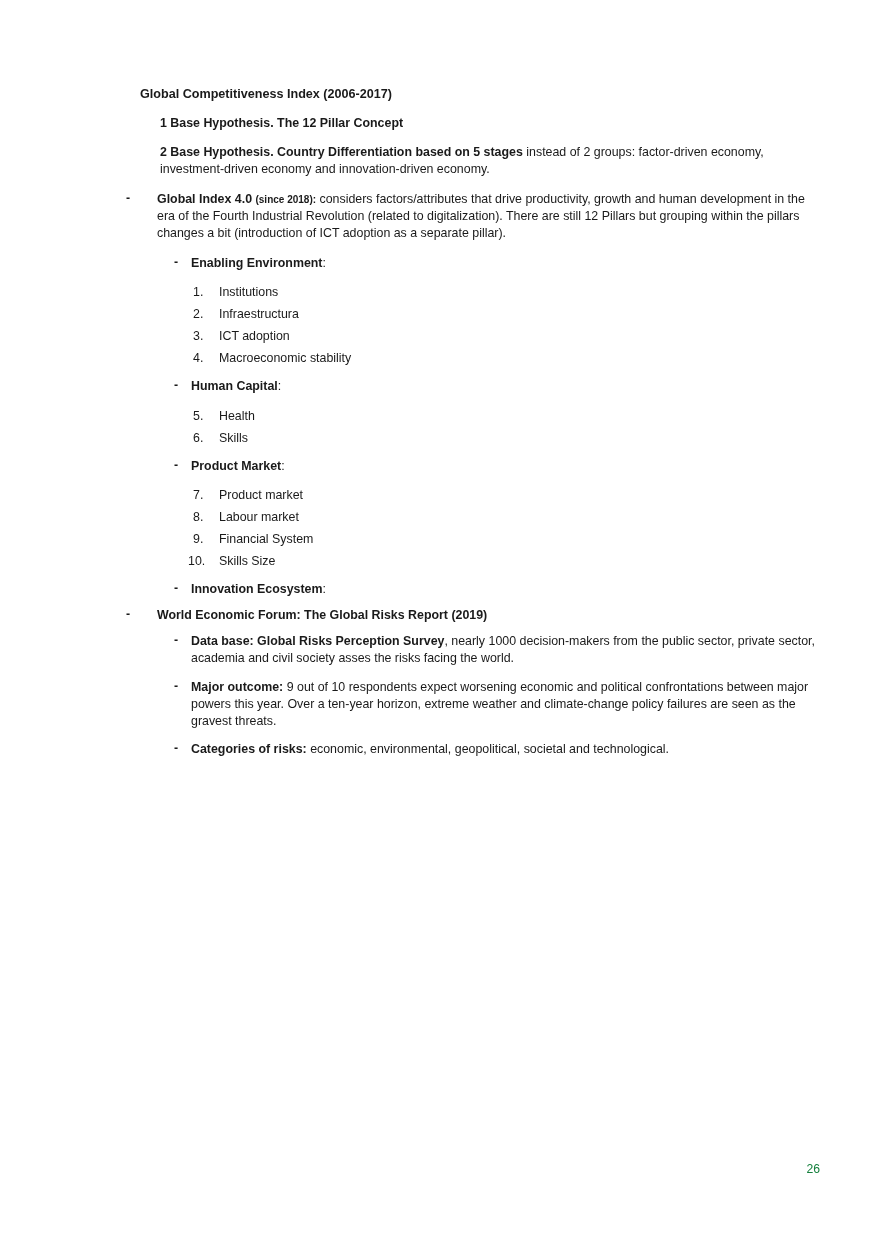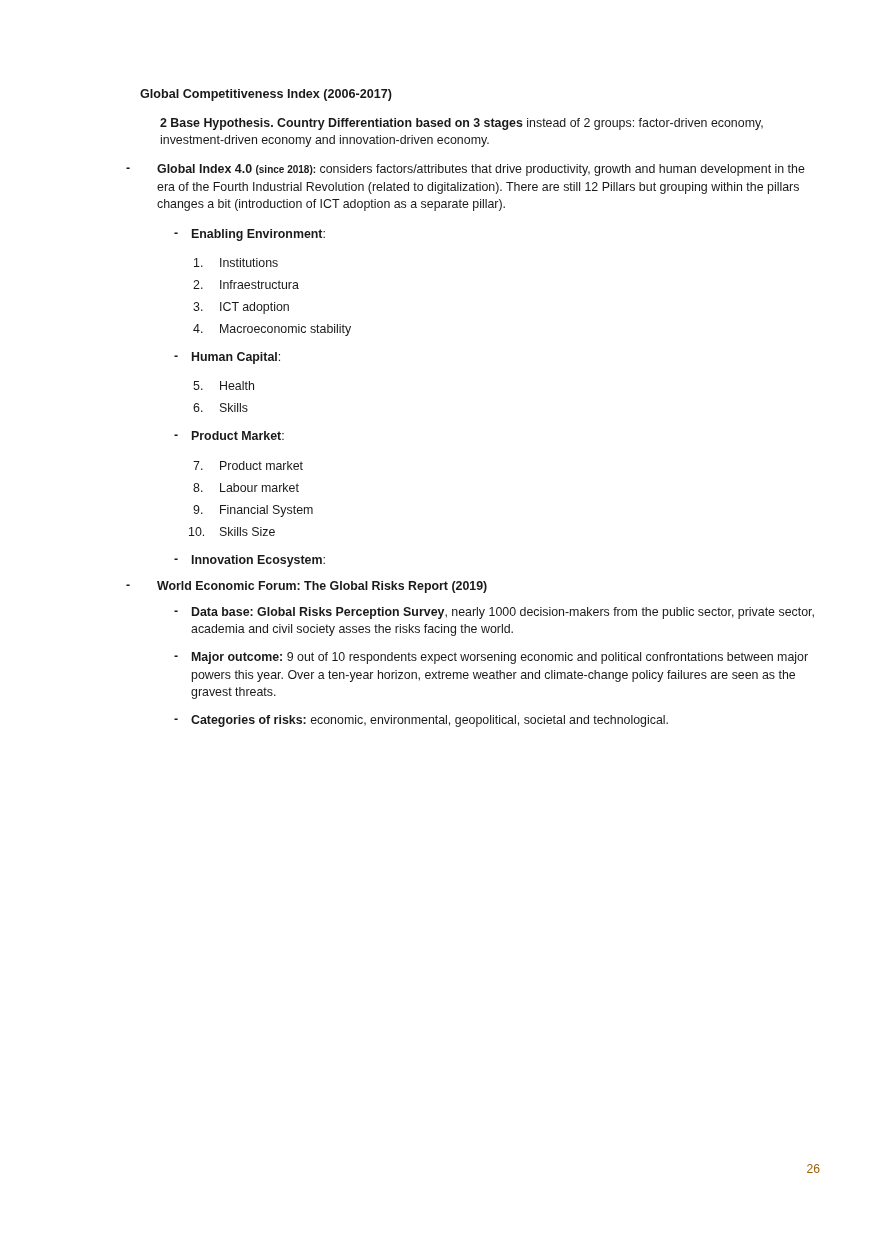--- a/index.html
+++ b/index.html
@@ -121,34 +121,37 @@
     font-weight: bold;
     font-size: 10px;
   }
 
   
   .page-number {
     position: absolute;
     right: 84px;
     bottom: 73px;
     font-size: 12.2px;
-    color: #a16207;
+    color: #15803d;
   }
 </style>
 </head>
 <body>
 
 <div class="page">
   <div class="content">
 
     <div class="doc-title">Global Competitiveness Index (2006-2017)</div>
 
-
     <div class="hypo">
-      <b>2 Base Hypothesis. Country Differentiation based on 3 stages</b><span> instead of 2 groups: factor-driven economy, investment-driven economy and innovation-driven economy.</span>
+      <b>1 Base Hypothesis. The 12 Pillar Concept</b><span></span>
+    </div>
+
+    <div class="hypo">
+      <b>2 Base Hypothesis. Country Differentiation based on 5 stages</b><span> instead of 2 groups: factor-driven economy, investment-driven economy and innovation-driven economy.</span>
     </div>
 
 
     <div class="bullet-row lvl1 gap-after">
       <span class="dash">-</span>
       <span class="btext"><b>Global Index 4.0 </b><span class="small-bold">(since 2018):</span><span> considers factors/attributes that drive productivity, growth and human development in the era of the Fourth Industrial Revolution (related to digitalization). There are still 12 Pillars but grouping within the pillars changes a bit (introduction of ICT adoption as a separate pillar).</span></span>
     </div>
 
     <div class="bullet-row lvl2 tight">
       <span class="dash">-</span>

